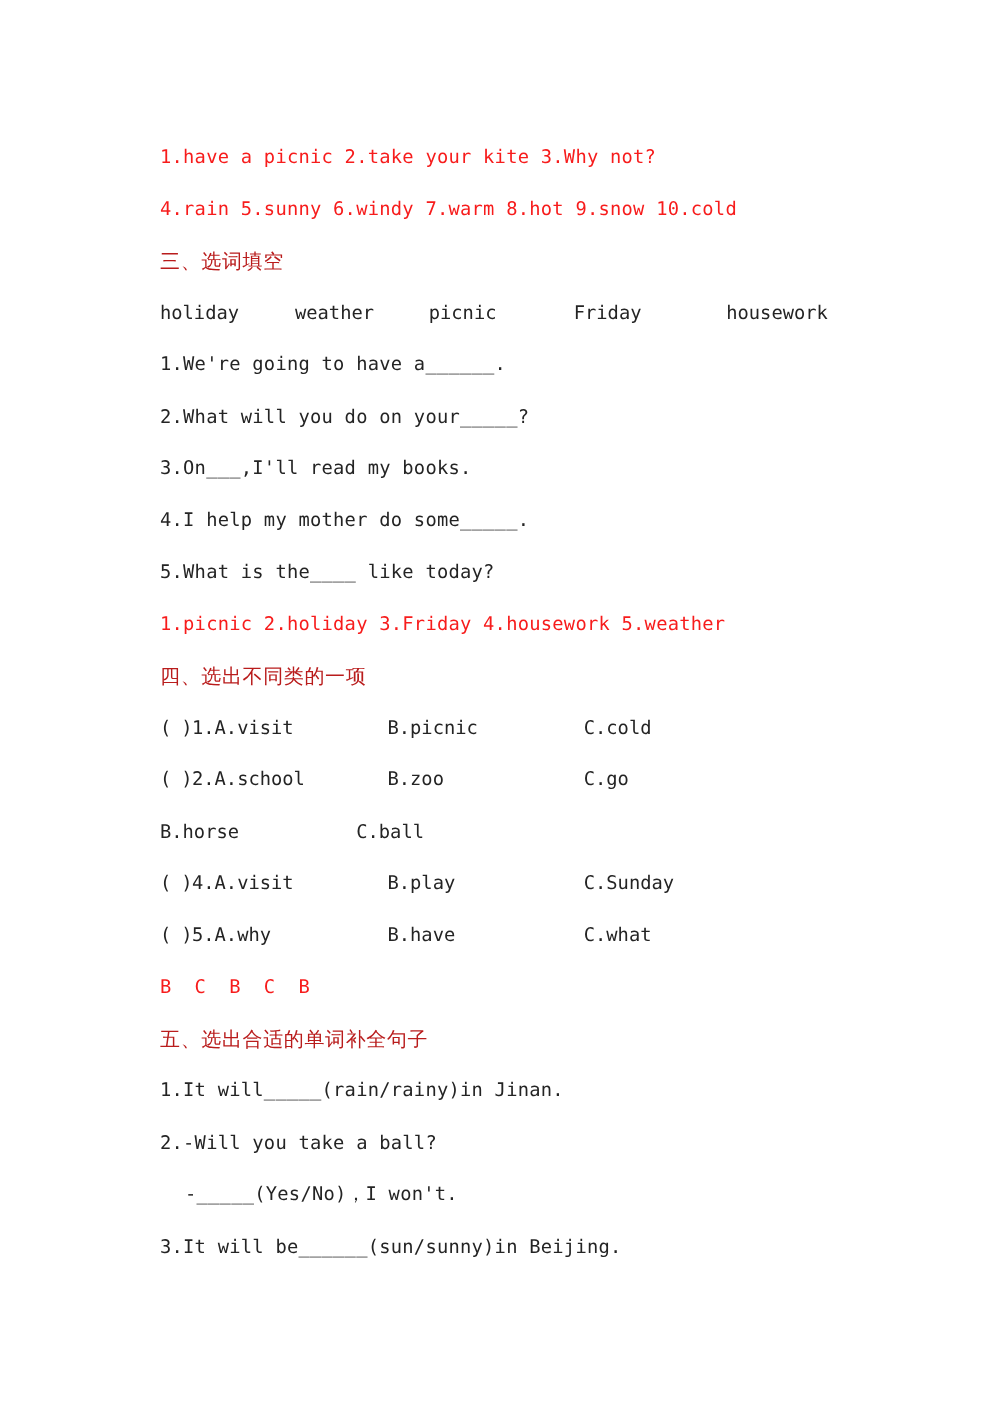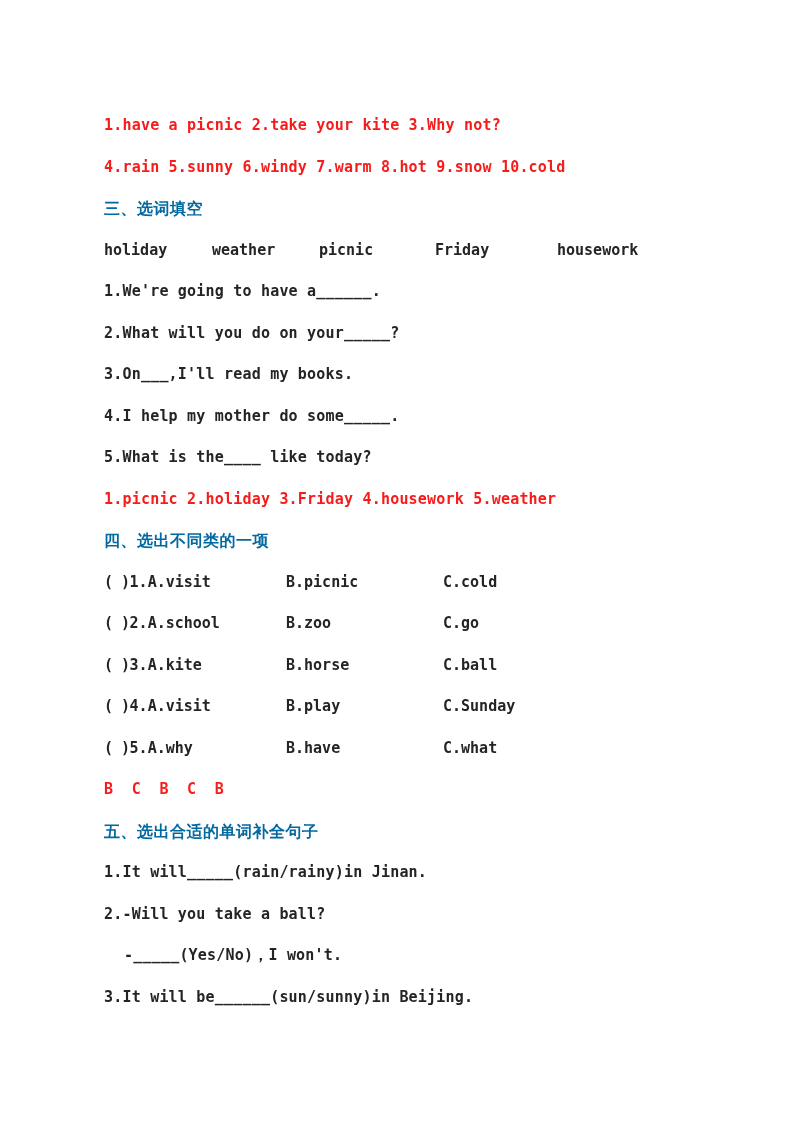--- a/index.html
+++ b/index.html
@@ -11,24 +11,23 @@
   .page {
     position: relative;
     width: 794px;
     height: 1123px;
     background: #ffffff;
     overflow: hidden;
     font-family: "DejaVu Serif", "Liberation Serif", serif;
   }
   .content {
     position: absolute;
-    left: 104px;
+    left: 128px;
     top: 105px;
     width: 560px;
-    font-weight: bold;
   }
 
   
   .line {
     height: 41.5px;
     line-height: 41.5px;
     white-space: pre;
     font-family: "DejaVu Sans Mono", "Liberation Mono", monospace;
     font-size: 15px;
     color: #242424;
@@ -41,21 +40,21 @@
     color: #f71c1c;
   }
 
   
   .heading {
     height: 41.5px;
     line-height: 41.5px;
     white-space: pre;
     font-family: "DejaVu Serif", "Liberation Serif", serif;
     font-size: 16px;
-    color: #0369a1;
+    color: #b91c1c;
     letter-spacing: 0.5px;
   }
 
   
   .wordbank {
     height: 41.5px;
     line-height: 41.5px;
     display: flex;
     white-space: pre;
     font-family: "DejaVu Sans Mono", "Liberation Mono", monospace;
@@ -122,21 +121,20 @@
       <span class="mc-c">C.cold</span>
     </div>
 
     <div class="mc-row">
       <span class="mc-a"><span class="mc-paren">( )</span><span>2.</span><span>A.school</span></span>
       <span class="mc-b">B.zoo</span>
       <span class="mc-c">C.go</span>
     </div>
 
     <div class="mc-row">
-      <span class="mc-a"><span class="mc-paren">( )</span><span>3.</span><span>A.kite</span></span>
       <span class="mc-b">B.horse</span>
       <span class="mc-c">C.ball</span>
     </div>
 
     <div class="mc-row">
       <span class="mc-a"><span class="mc-paren">( )</span><span>4.</span><span>A.visit</span></span>
       <span class="mc-b">B.play</span>
       <span class="mc-c">C.Sunday</span>
     </div>
 

